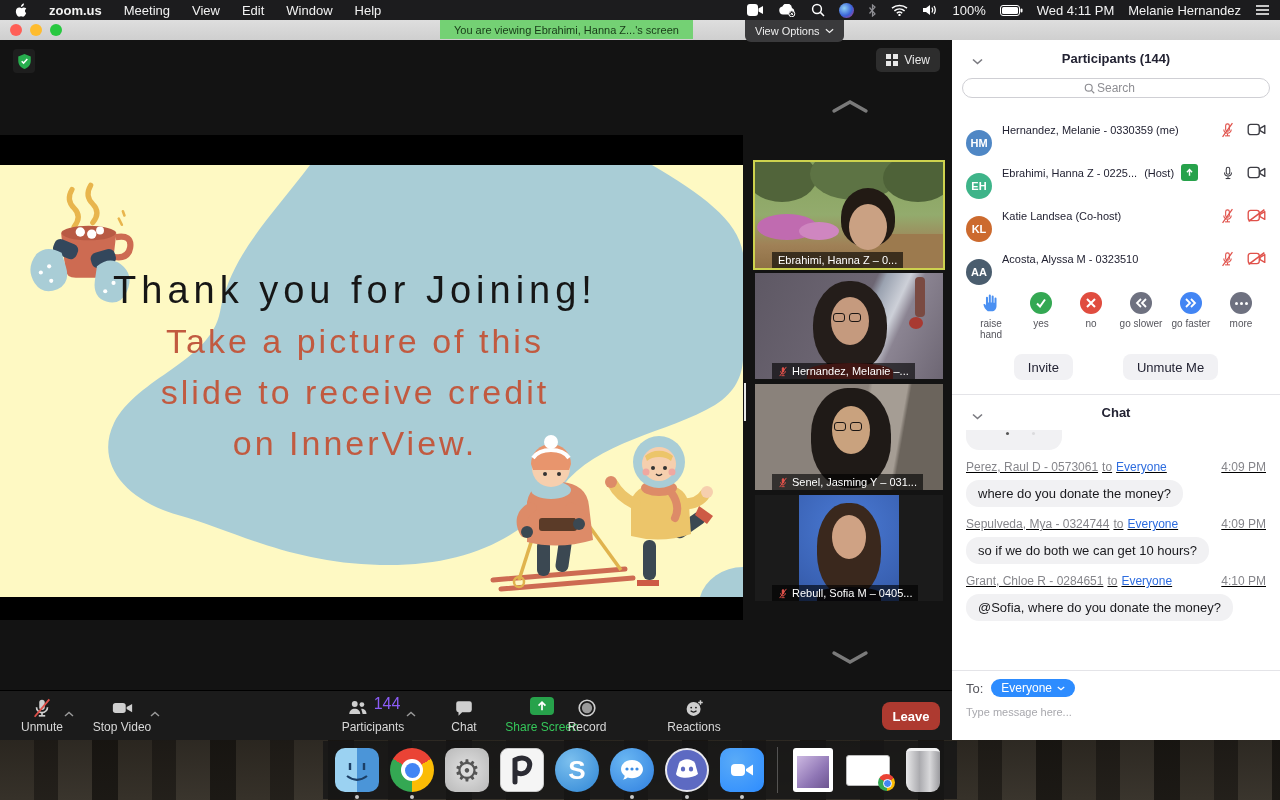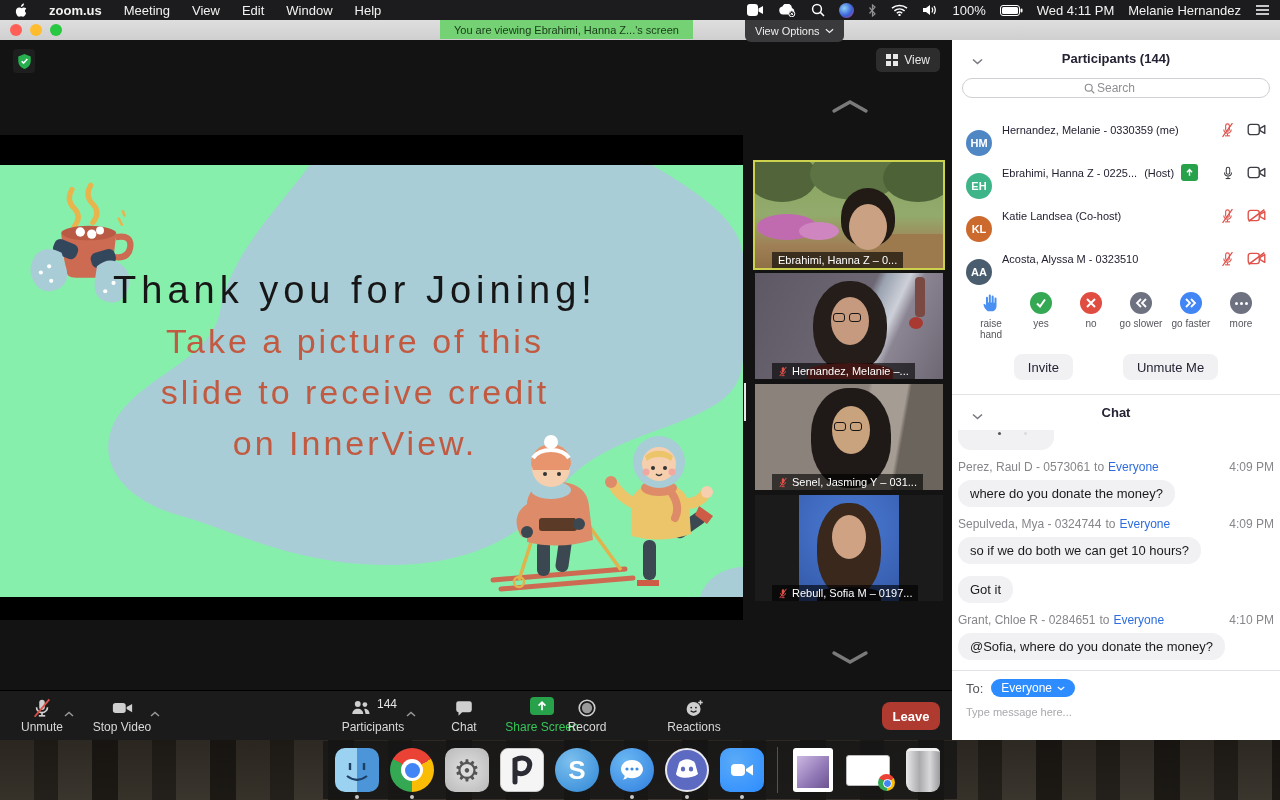--- a/index.html
+++ b/index.html
@@ -36,21 +36,21 @@
   .main { position:absolute; left:0; top:40px; width:952px; height:650px; background:#131313; }
   .shield-btn { position:absolute; left:13px; top:9px; width:22px; height:24px; background:#1e1e1e;
     border-radius:4px; display:flex; align-items:center; justify-content:center; }
   .view-btn { position:absolute; right:12px; top:8px; height:24px; background:#2d2d2d; border-radius:5px;
     color:#e8e8e8; font-size:12px; display:flex; align-items:center; gap:6px; padding:0 10px; }
   .gal-chevron { position:absolute; left:828px; width:44px; text-align:center; }
   .gal-up { top:58px; } .gal-down { top:610px; }
 
   
   .slide-frame { position:absolute; left:0; top:95px; width:743px; height:485px; background:#000; }
-  .slide { position:absolute; left:0; top:30px; width:743px; height:432px; background:#86efac; overflow:hidden; }
+  .slide { position:absolute; left:0; top:30px; width:743px; height:432px; background:#fef9c3; overflow:hidden; }
   .blob-svg { position:absolute; inset:0; }
   .slide-text { position:absolute; left:40px; top:100px; width:630px; text-align:center;
     line-height:51px; letter-spacing:3px; z-index:2; }
   .st1 { font-size:38px; letter-spacing:5px; color:#161616; }
   .st2 { font-size:34px; color:#c15a40; }
   .cocoa { position:absolute; left:18px; top:12px; width:135px; height:135px; z-index:2; }
   .kids { position:absolute; right:6px; bottom:0; width:262px; height:185px; z-index:2; }
 
   
   .thumb { position:absolute; left:755px; width:188px; height:106px; background:#222; overflow:hidden; }
@@ -71,21 +71,21 @@
   .tb-item { position:absolute; top:6px; text-align:center; color:#d8d8d8; font-size:12px; }
   .tb-icon-row { height:23px; display:flex; align-items:flex-start; justify-content:center; gap:3px; }
   .tb-caret { position:absolute; top:9px; right:0; }
   .tb-unmute { left:10px; width:64px; }
   .tb-stopvideo { left:84px; width:76px; }
   .tb-participants { left:330px; width:86px; }
   .tb-chat { left:440px; width:48px; }
   .tb-share { left:502px; width:80px; color:#35c75a; }
   .tb-record { left:560px; width:54px; }
   .tb-reactions { left:660px; width:68px; }
-  .tb-count { font-size:12px; color:#e5e5e5; margin-left:2px; line-height:14px; }
+  .tb-count { font-size:16px; color:#8b5cf6; margin-left:2px; line-height:14px; }
   .share-ic { width:24px; height:18px; background:#27a24b; border-radius:4px; display:flex;
     align-items:center; justify-content:center; }
   .leave-btn { position:absolute; right:12px; top:11px; width:58px; height:28px; background:#ae3a30;
     border:none; border-radius:8px; color:#fff; font-size:13px; font-weight:bold; }
 
   
   .panel { position:absolute; left:952px; top:40px; width:328px; height:700px; background:#fff;
     display:flex; flex-direction:column; }
   .sec-header { position:relative; height:36px; display:flex; align-items:center; justify-content:center;
     font-size:13px; font-weight:bold; color:#232333; flex:none; }
@@ -108,21 +108,21 @@
   .p-feedback { display:flex; justify-content:space-between; padding:0 16px; margin-top:12px; flex:none; }
   .fb-item { width:46px; text-align:center; font-size:10px; color:#55555c; }
   .fb-circle { width:22px; height:22px; border-radius:50%; margin:0 auto 4px; display:flex;
     align-items:center; justify-content:center; }
   .fb-hand { height:22px; margin-bottom:4px; }
   .dots3 { display:flex; gap:2px; } .dots3 i { width:3px; height:3px; border-radius:50%; background:#fff; }
   .p-actions { display:flex; justify-content:center; gap:50px; margin-top:14px; flex:none; }
   .p-actions button { background:#f1f1f4; border:none; border-radius:8px; height:26px; padding:0 14px;
     font-size:13px; color:#232333; font-family:"Liberation Sans",sans-serif; }
   .chat-header { border-top:1px solid #e4e4e8; margin-top:14px; }
-  .c-messages { flex:1; overflow:hidden; padding:0 6px; }
+  .c-messages { flex:1; overflow:hidden; padding:0 14px;text-decoration:underline; }
   .bubble { display:inline-block; background:#f1f1f3; border-radius:13px; padding:6px 12px;
     font-size:13px; color:#1a1a1e; }
   .msg-partial { width:96px; height:20px; background:#f1f1f3; border-radius:0 0 13px 13px;
     position:relative; overflow:hidden; }
   .msg-partial::after { content:""; position:absolute; left:40px; top:2px; width:3px; height:3px;
     background:#555; border-radius:50%; box-shadow:26px 0 0 #55555522; }
   .msg-head { margin-top:10px; font-size:12px; color:#86868b; display:flex; align-items:baseline; gap:4px; }
   .msg-head .to-blue { color:#2d6cdf; }
   .msg-head .time { margin-left:auto; color:#86868b; }
   .msg-bubble-row { margin-top:6px; }
@@ -434,21 +434,21 @@
       <div class="face" style="left:77px;top:20px;width:34px;height:44px;background:#cfa284"></div>
       <div class="shoulders" style="left:62px;bottom:0;width:64px;height:14px;background:#14121a"></div>
       <div class="thumb-label">
         <svg width="10" height="11" viewBox="0 0 24 26">
             <rect x="9" y="3" width="6" height="12" rx="3" fill="#e0514a"></rect>
             <path d="M6 12a6 6 0 0 0 12 0" fill="none" stroke="#e0514a" stroke-width="2"></path>
             <line x1="12" y1="19" x2="12" y2="23" stroke="#e0514a" stroke-width="2"></line>
             <line x1="8" y1="23" x2="16" y2="23" stroke="#e0514a" stroke-width="2"></line>
             <line x1="4" y1="24" x2="20" y2="2" stroke="#e0514a" stroke-width="2.4"></line>
           </svg>
-        <span>Rebull, Sofia M – 0197...</span>
+        <span>Rebull, Sofia M – 0405...</span>
       </div>
     </div>
 
     <div class="gal-chevron gal-down">
       <svg width="40" height="16" viewBox="0 0 40 16">
           <path d="M4 3l16 9 16-9" stroke="#7a7a7a" stroke-width="3.4" fill="none" stroke-linecap="round"></path>
         </svg>
     </div>
   </div>
 
@@ -715,21 +715,20 @@
       <div class="msg-bubble-row"><span class="bubble">where do you donate the money?</span></div>
 
       <div class="msg-head">
         <span>Sepulveda, Mya - 0324744</span>
         <span>to</span>
         <span class="to-blue">Everyone</span>
         <span class="time">4:09 PM</span>
       </div>
       <div class="msg-bubble-row"><span class="bubble">so if we do both we can get 10 hours?</span></div>
 
-      <div class="msg-bubble-row" style="margin-top:12px;"><span class="bubble">Got it</span></div>
 
       <div class="msg-head">
         <span>Grant, Chloe R - 0284651</span>
         <span>to</span>
         <span class="to-blue">Everyone</span>
         <span class="time">4:10 PM</span>
       </div>
       <div class="msg-bubble-row"><span class="bubble">@Sofia, where do you donate the money?</span></div>
     </div>
 

